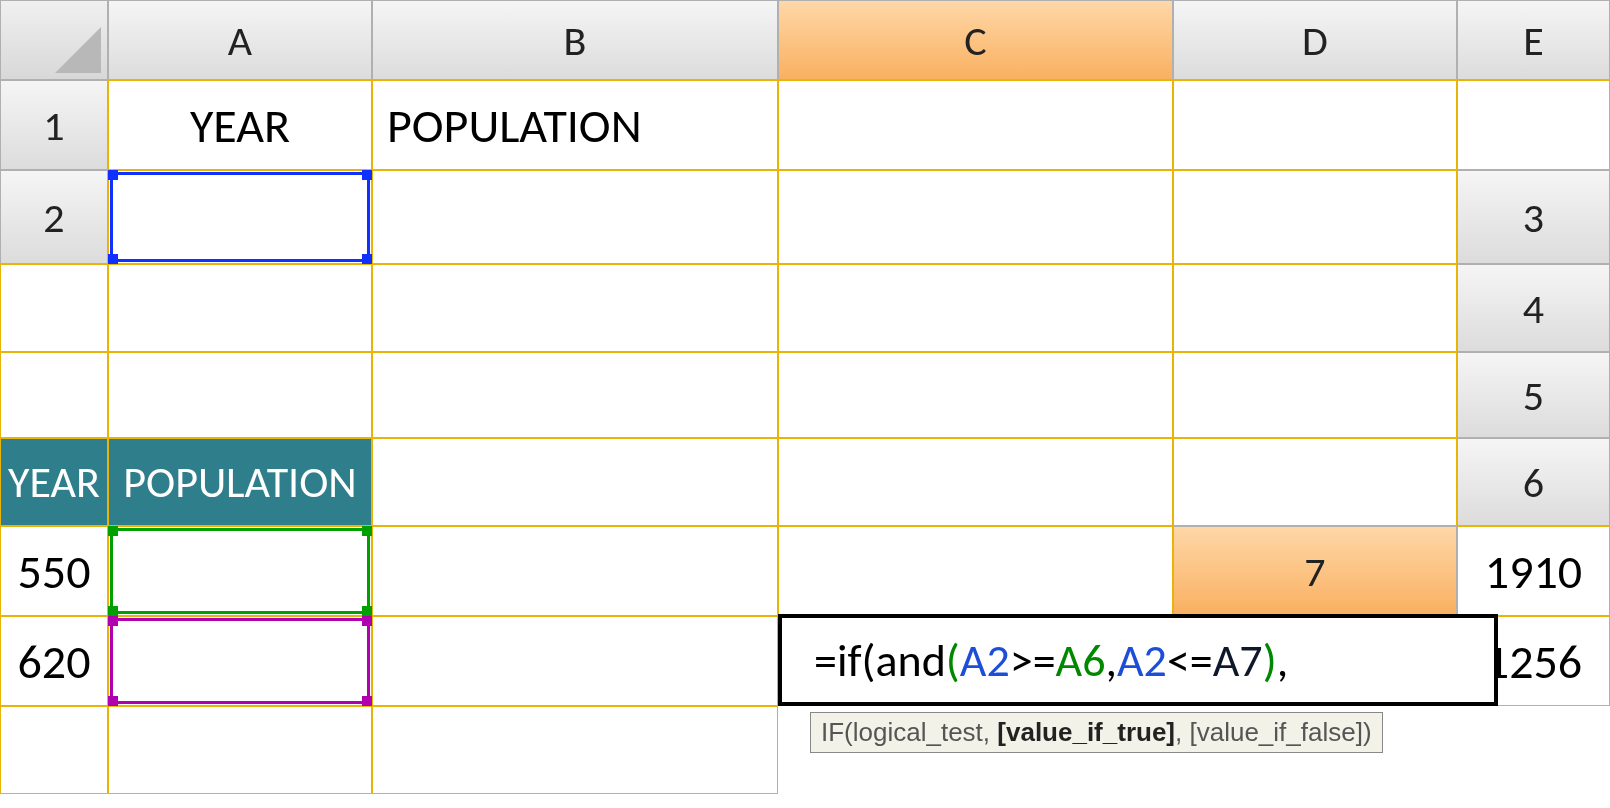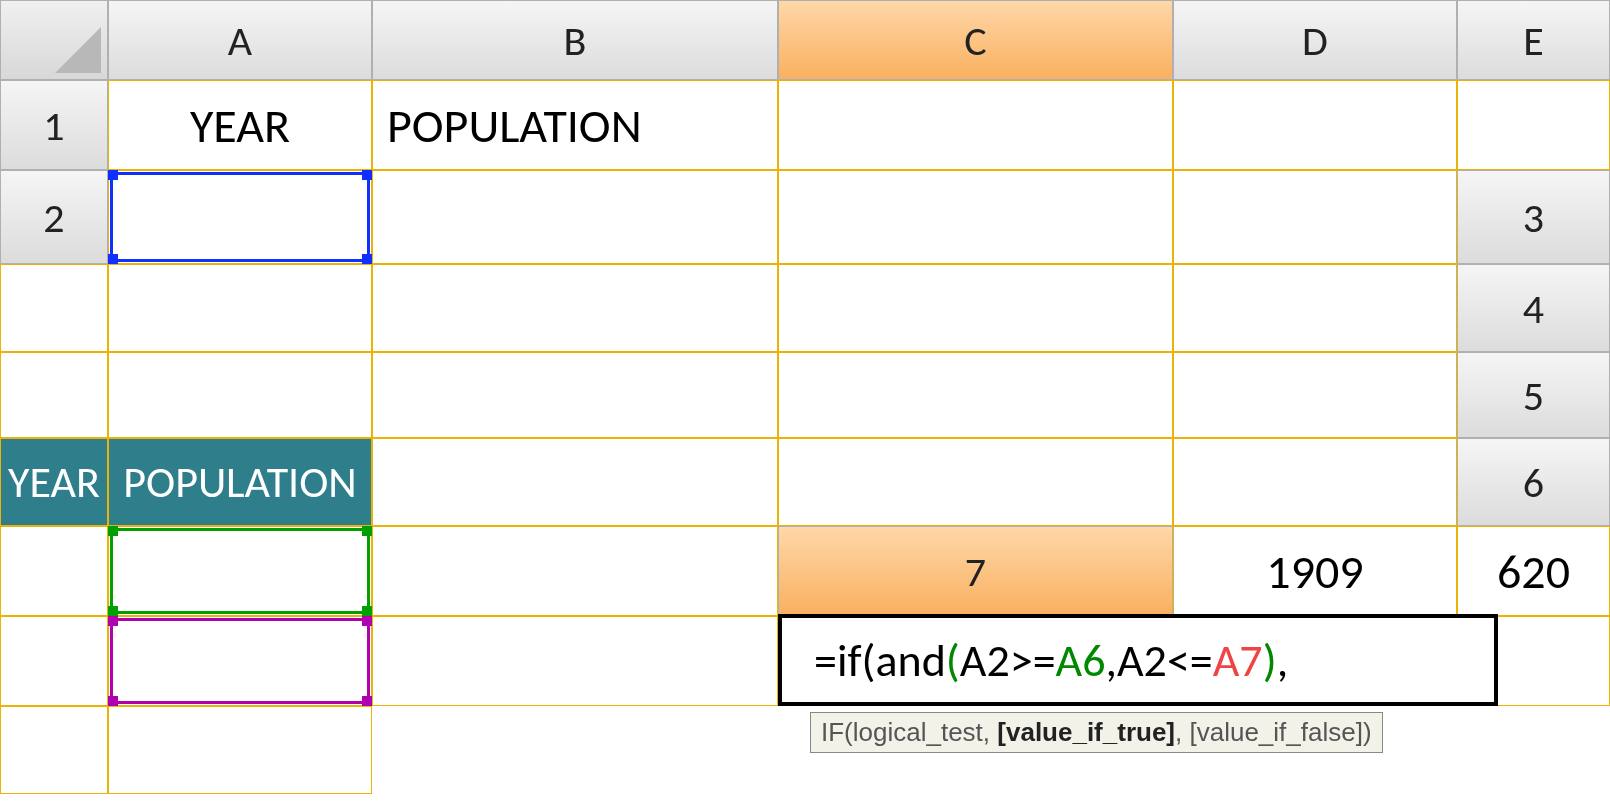--- a/index.html
+++ b/index.html
@@ -97,23 +97,23 @@
     color:#555;
     padding:4px 10px;
     z-index:6;
     font-family: "Segoe UI", Arial, sans-serif;
     white-space:nowrap;
   }
   .tooltip b { color:#222; font-weight:bold;margin-top:35px; }
 
   
   .f-black { color:#000; }
-  .f-blue  { color:#000000; }
+  .f-blue  { color:#1d4ed8; }
   .f-green { color:#008800; }
-  .f-purple{ color:#ef4444; }
+  .f-purple{ color:#0f172a; }
 </style>
 </head>
 <body>
 
 <div class="grid">
 
   <div class="corner">
     <svg width="46" height="46" viewBox="0 0 46 46">
         <polygon points="46,0 46,46 0,46" fill="#b8b8b8"></polygon>
       </svg>
@@ -152,26 +152,27 @@
   <div class="cell"></div>
 
   <div class="hdr">5</div>
   <div class="cell tblhdr center">YEAR</div>
   <div class="cell tblhdr center">POPULATION</div>
   <div class="cell"></div>
   <div class="cell"></div>
   <div class="cell"></div>
 
   <div class="hdr">6</div>
+  <div class="cell center">550</div>
   <div class="cell"></div>
   <div class="cell"></div>
   <div class="cell"></div>
 
   <div class="hdr active">7</div>
-  <div class="cell center">1909</div>
+  <div class="cell center">1910</div>
   <div class="cell center">620</div>
   <div class="cell"></div>
   <div class="cell"></div>
   <div class="cell"></div>
 
   <div class="hdr">8</div>
   <div class="cell center">1256</div>
   <div class="cell"></div>
   <div class="cell"></div>
   <div class="cell"></div>

